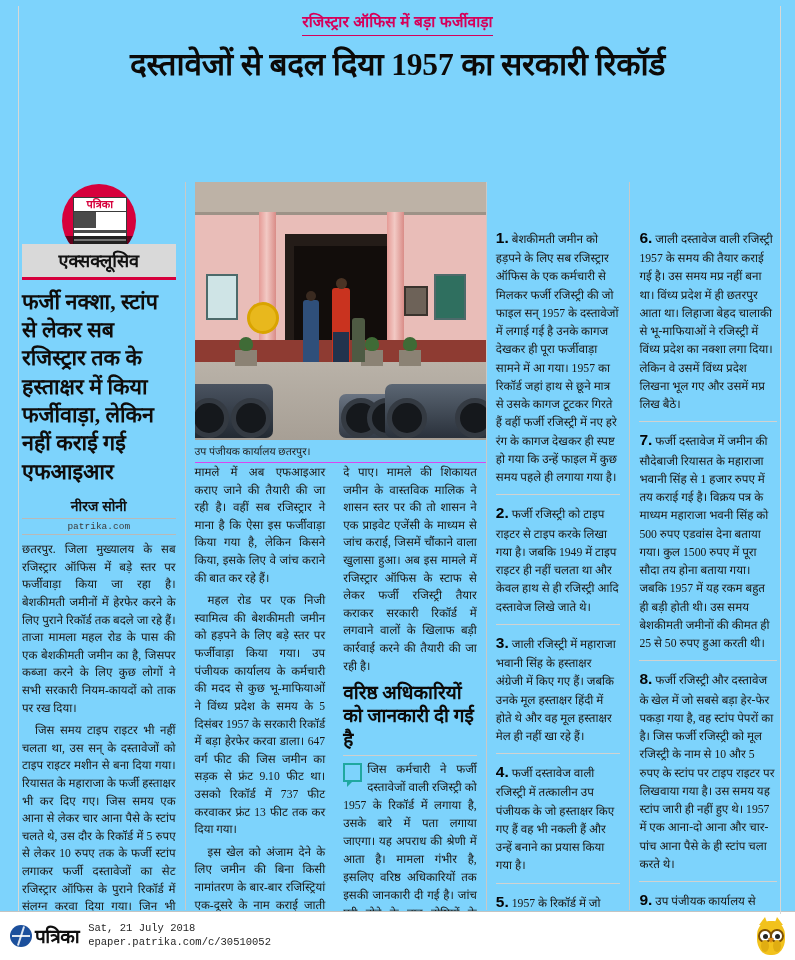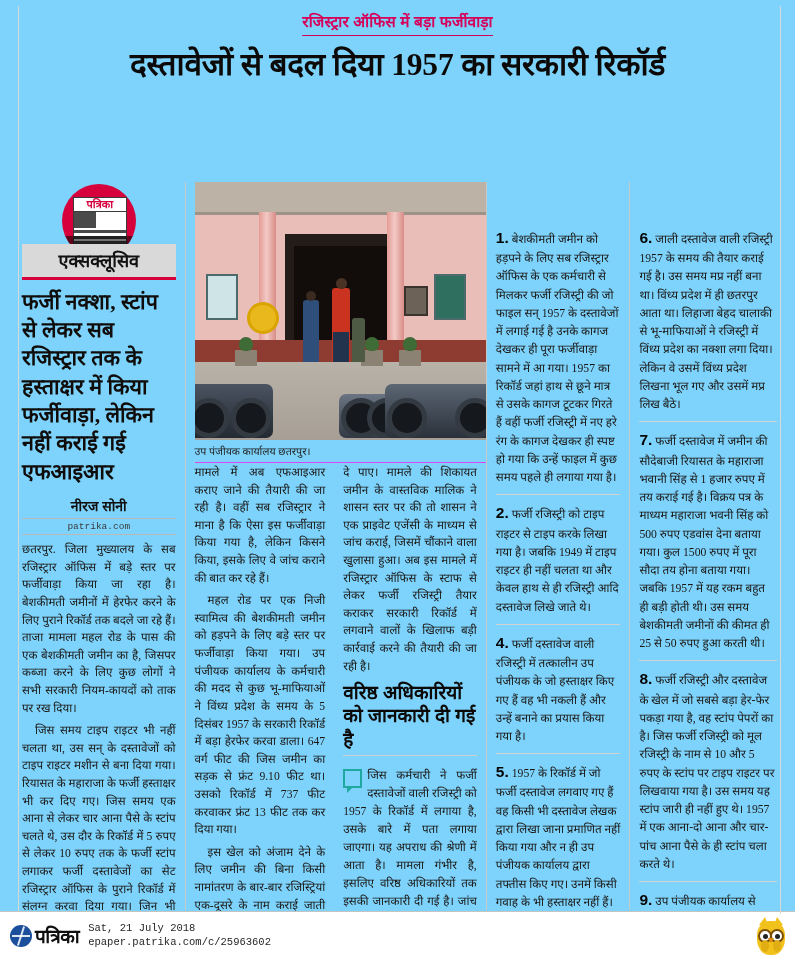--- a/index.html
+++ b/index.html
@@ -226,28 +226,28 @@
     font-family:"Liberation Sans", sans-serif;
     font-weight:bold;
     font-size:15.5px;
     margin-right:3px;
     color:#050505;
   }
 
   
   .quote-box{ margin-top:6px; }
   .quote-title{
-    font-family:Liberation Sans, sans-serif;
+    font-family:Liberation Serif, serif;
     font-weight:bold;
     font-size:19px;
     line-height:1.22;
     color:#0c0a08;
     padding-bottom:4px;
     border-bottom:1.6px solid #cfcfcd;
-    margin-bottom:11px;
+    margin-bottom:5px;
   }
   .quote-body{
     font-family:"Liberation Serif", serif;
     font-size:11.6px;
     line-height:1.55;
     text-align:justify;
     color:#1a1613;
   }
   .q-mark{
     float:left;
@@ -404,20 +404,23 @@
     <div class="col c4 col-sep">
       <div style="height:34px;"></div>
       <div class="num-list">
         <div class="num-item">
           <b class="n">1.</b><span>बेशकीमती जमीन को हड़पने के लिए सब रजिस्ट्रार ऑफिस के एक कर्मचारी से मिलकर फर्जी रजिस्ट्री की जो फाइल सन् 1957 के दस्तावेजों में लगाई गई है उनके कागज देखकर ही पूरा फर्जीवाड़ा सामने में आ गया। 1957 का रिकॉर्ड जहां हाथ से छूने मात्र से उसके कागज टूटकर गिरते हैं वहीं फर्जी रजिस्ट्री में नए हरे रंग के कागज देखकर ही स्पष्ट हो गया कि उन्हें फाइल में कुछ समय पहले ही लगाया गया है।</span>
         </div>
         <div class="num-item">
           <b class="n">2.</b><span>फर्जी रजिस्ट्री को टाइप राइटर से टाइप करके लिखा गया है। जबकि 1949 में टाइप राइटर ही नहीं चलता था और केवल हाथ से ही रजिस्ट्री आदि दस्तावेज लिखे जाते थे।</span>
         </div>
         <div class="num-item">
+          <b class="n">3.</b><span>जाली रजिस्ट्री में महाराजा भवानी सिंह के हस्ताक्षर अंग्रेजी में किए गए हैं। जबकि उनके मूल हस्ताक्षर हिंदी में होते थे और वह मूल हस्ताक्षर मेल ही नहीं खा रहे हैं।</span>
+        </div>
+        <div class="num-item">
           <b class="n">4.</b><span>फर्जी दस्तावेज वाली रजिस्ट्री में तत्कालीन उप पंजीयक के जो हस्ताक्षर किए गए हैं वह भी नकली हैं और उन्हें बनाने का प्रयास किया गया है।</span>
         </div>
         <div class="num-item">
           <b class="n">5.</b><span>1957 के रिकॉर्ड में जो फर्जी दस्तावेज लगवाए गए हैं वह किसी भी दस्तावेज लेखक द्वारा लिखा जाना प्रमाणित नहीं किया गया और न ही उप पंजीयक कार्यालय द्वारा तफ्तीस किए गए। उनमें किसी गवाह के भी हस्ताक्षर नहीं हैं। जबकि नियमानुसार किसी भी रजिस्ट्री में यह सब अनिवार्य है।</span>
         </div>
       </div>
     </div>
 
     <div class="col c5 col-sep">
       <div style="height:34px;"></div>
@@ -440,21 +443,21 @@
 
 
   <div class="footer">
     <div class="foot-inner">
       <div class="foot-logo">
         <span class="globe"></span>
         <span class="foot-brand">पत्रिका</span>
       </div>
       <div class="foot-meta">
         <div>Sat, 21 July 2018</div>
-        <div>epaper.patrika.com/c/25963602</div>
+        <div>epaper.patrika.com/c/30510052</div>
       </div>
     </div>
     <div class="owl">
       <span class="ear l"></span>
         <span class="ear r"></span>
       <span class="eye l">
           <b></b>
         </span>
         <span class="eye r">
           <b></b>

